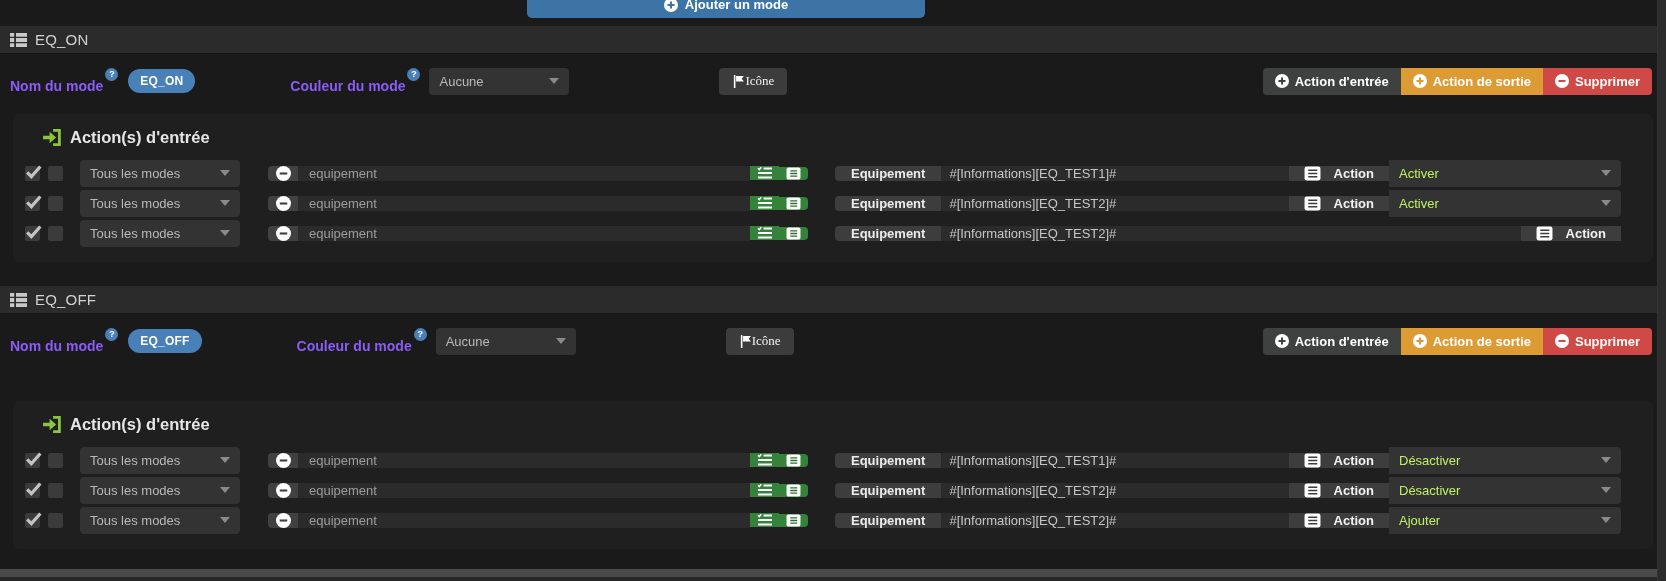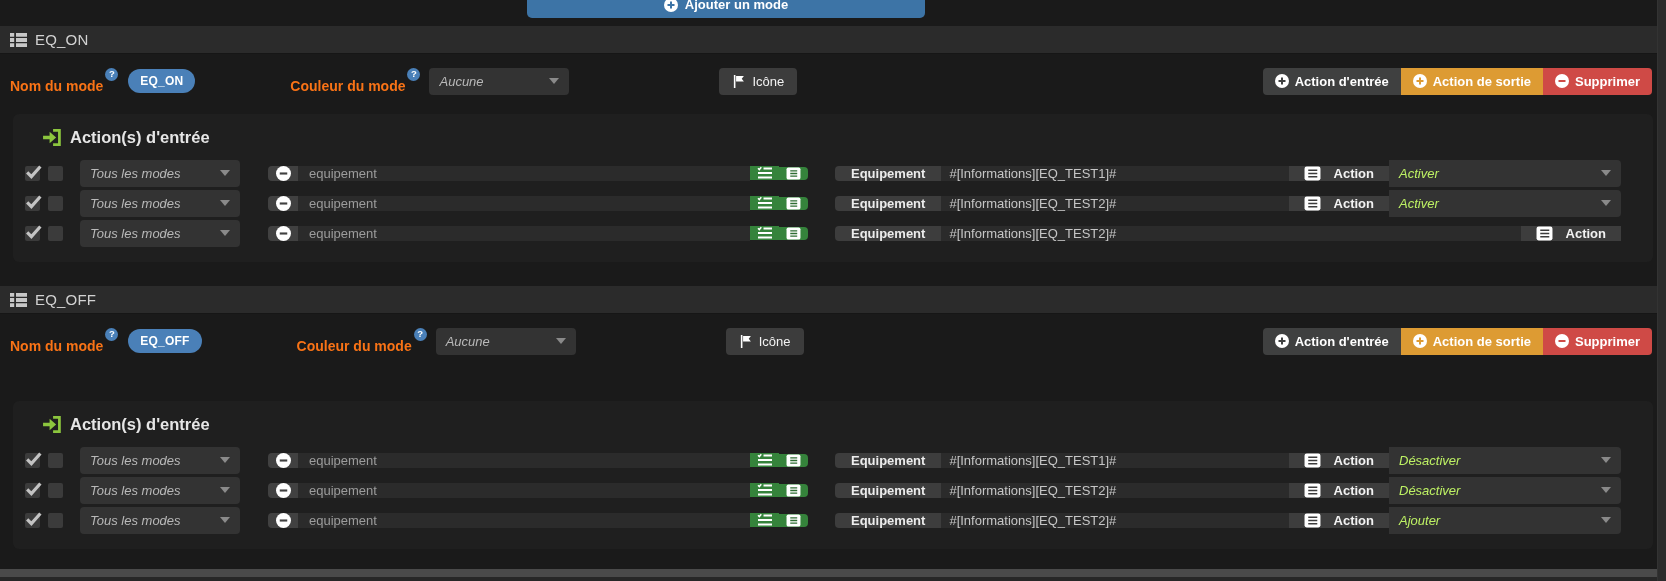--- a/index.html
+++ b/index.html
@@ -29,45 +29,45 @@
   .section-header{
     height:28px;background:#2b2b2b;border-bottom:1px solid #161616;
     display:flex;align-items:center;gap:8px;padding:0 10px;
   }
   .section-title{font-size:15px;color:#d2d2d2;letter-spacing:.2px;}
   .mode-section{padding-top:24px;}
   #sections .mode-section:first-child{padding-top:26px;}
 
   
   .mode-form{display:flex;align-items:center;padding:13px 14px 0 10px;height:41px;}
-  .form-label{font-weight:700;font-size:14px;color:#f97316;margin-top:10px;}
+  .form-label{font-weight:700;font-size:14px;color:#8b5cf6;margin-top:10px;}
   .help-icon{
     width:13px;height:13px;border-radius:50%;background:var(--badge-blue);
     display:inline-flex;align-items:center;justify-content:center;
     position:relative;top:-7px;margin-left:2px;flex:none;cursor:pointer;
   }
   .help-icon::after{content:"?";color:#fff;font-size:9.5px;font-weight:700;line-height:1;}
   .mode-badge{
     margin-left:10px;background:var(--badge-blue);color:#fff;
     font-size:12px;font-weight:700;padding:5px 12px;border-radius:12px;letter-spacing:.2px;
   }
   .color-label{margin-left:95px;}
   .select{
     background:#333333;border-radius:4px;height:27px;display:flex;
     align-items:center;justify-content:space-between;padding:0 10px;
-    font-size:13px;color:#b9b9b9;cursor:pointer;font-style:italic;
+    font-size:13px;color:#b9b9b9;cursor:pointer;
   }
   .caret{
     width:0;height:0;border-left:5px solid transparent;border-right:5px solid transparent;
     border-top:6px solid #8a8a8a;flex:none;margin-left:8px;
   }
   .color-select{width:140px;margin-left:9px;}
   .icon-btn{
     margin-left:150px;height:27px;padding:0 13px;background:#3c3c3c;border-radius:4px;
-    color:#f2f2f2;font-size:13px;display:flex;align-items:center;gap:7px;
+    color:#f2f2f2;font-size:13px;display:flex;align-items:center;font-family:Liberation Serif, serif;
   }
   .btn-group{margin-left:auto;display:flex;}
   .grp-btn{
     height:27px;padding:0 12px;display:flex;align-items:center;gap:6px;
     font-size:13px;font-weight:700;color:#fff;
   }
   .grp-btn:first-child{border-radius:4px 0 0 4px;}
   .grp-btn:last-child{border-radius:0 4px 4px 0;}
   .btn-dark{background:#3f4040;}
   .btn-orange{background:var(--orange);}

